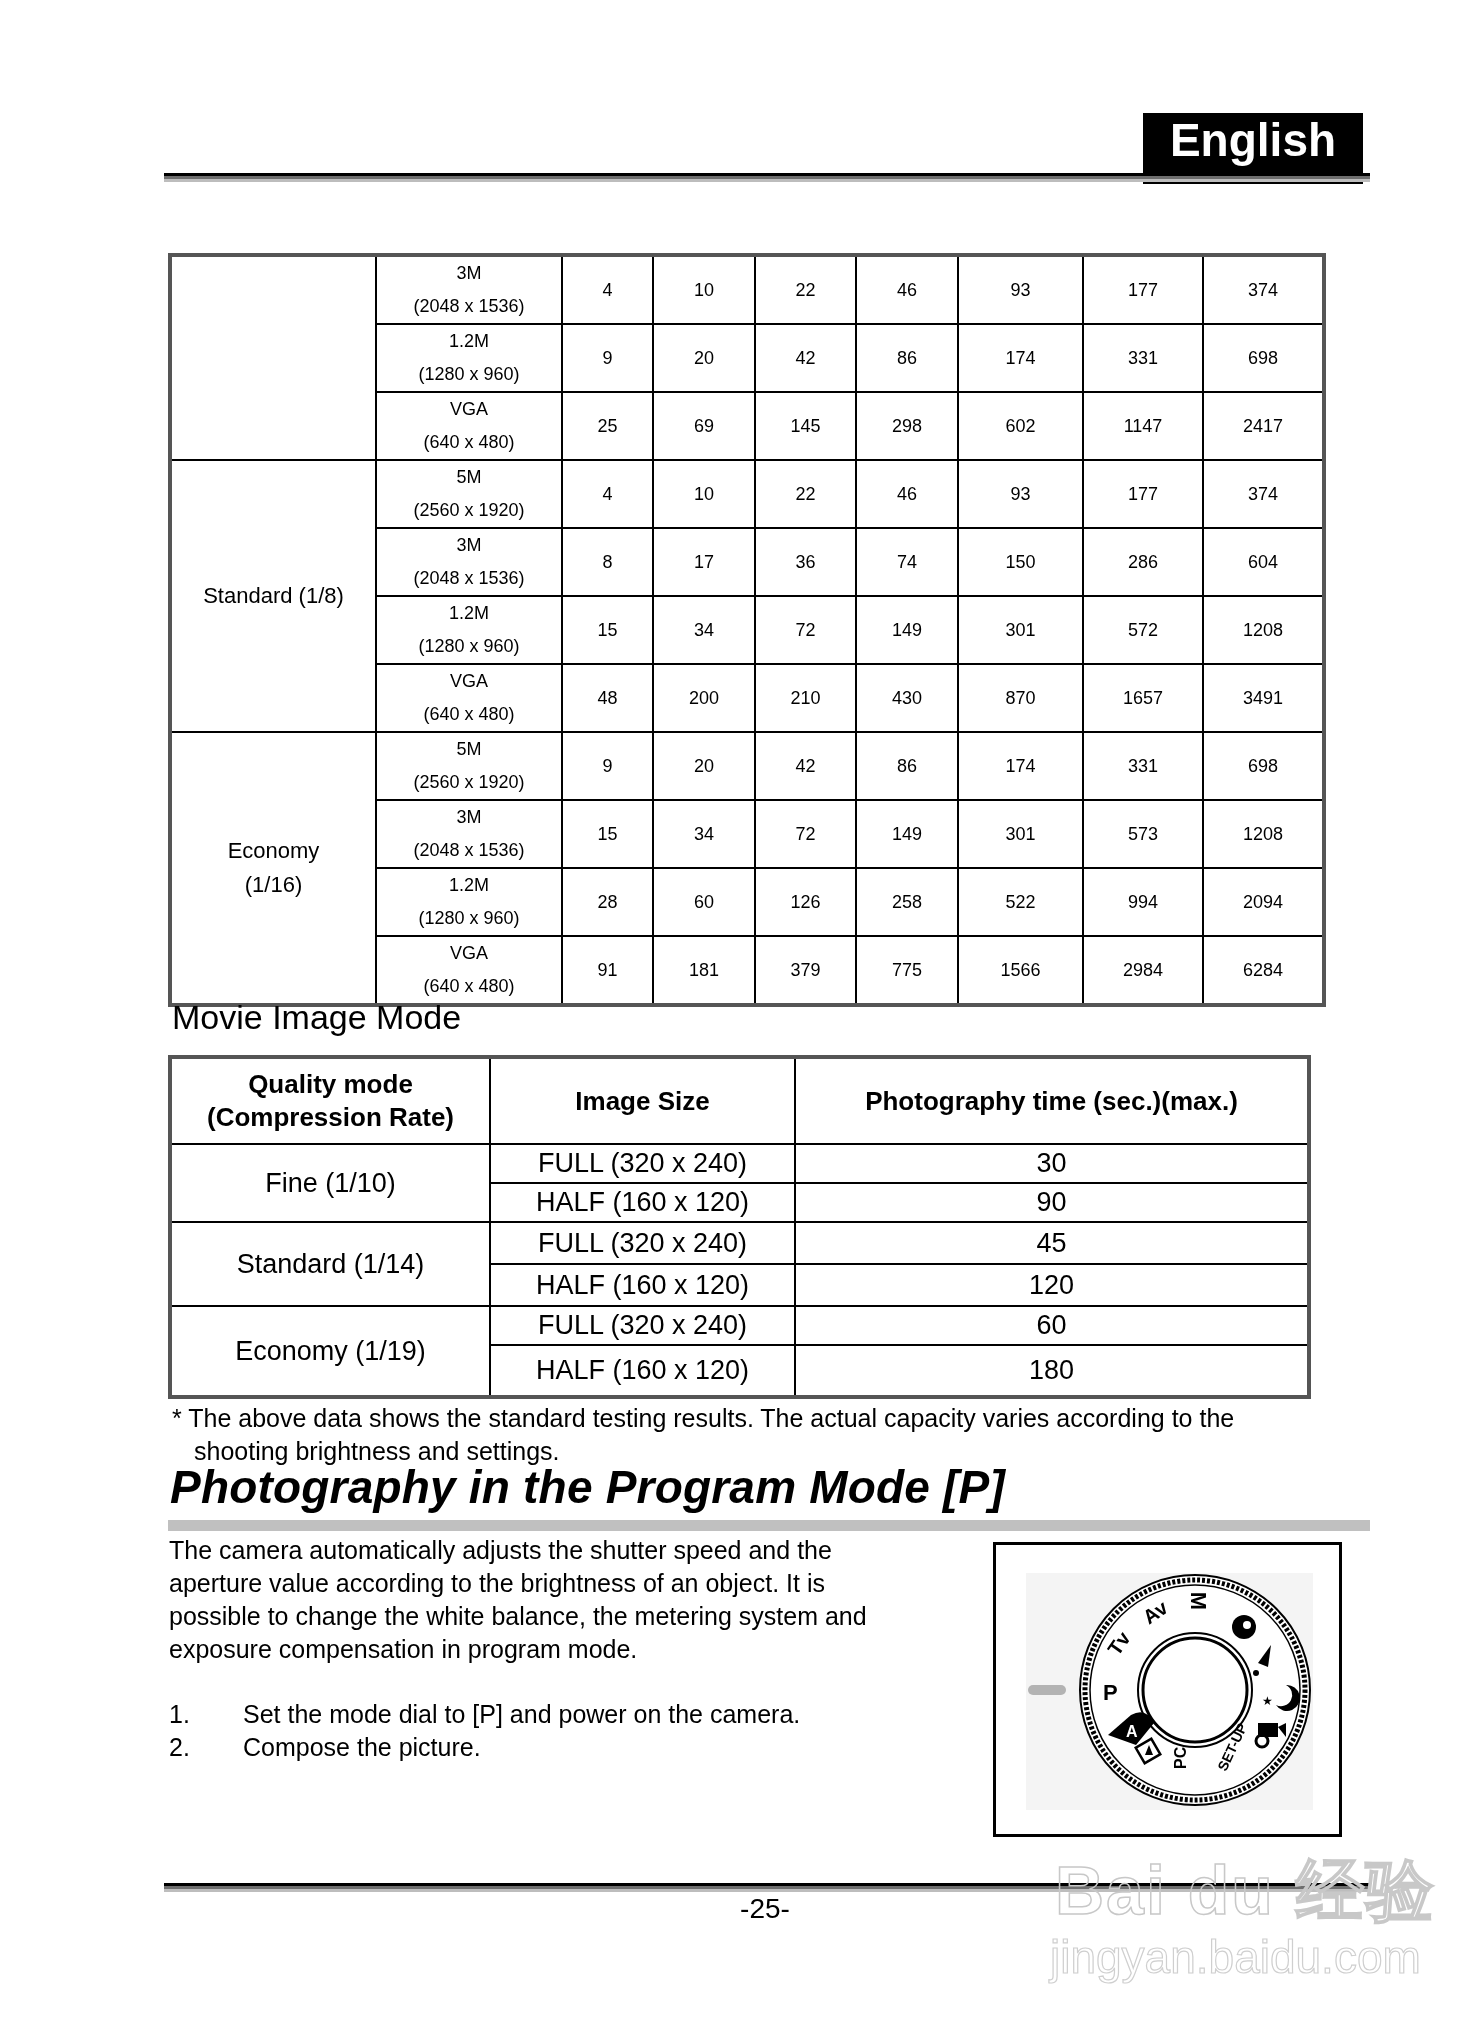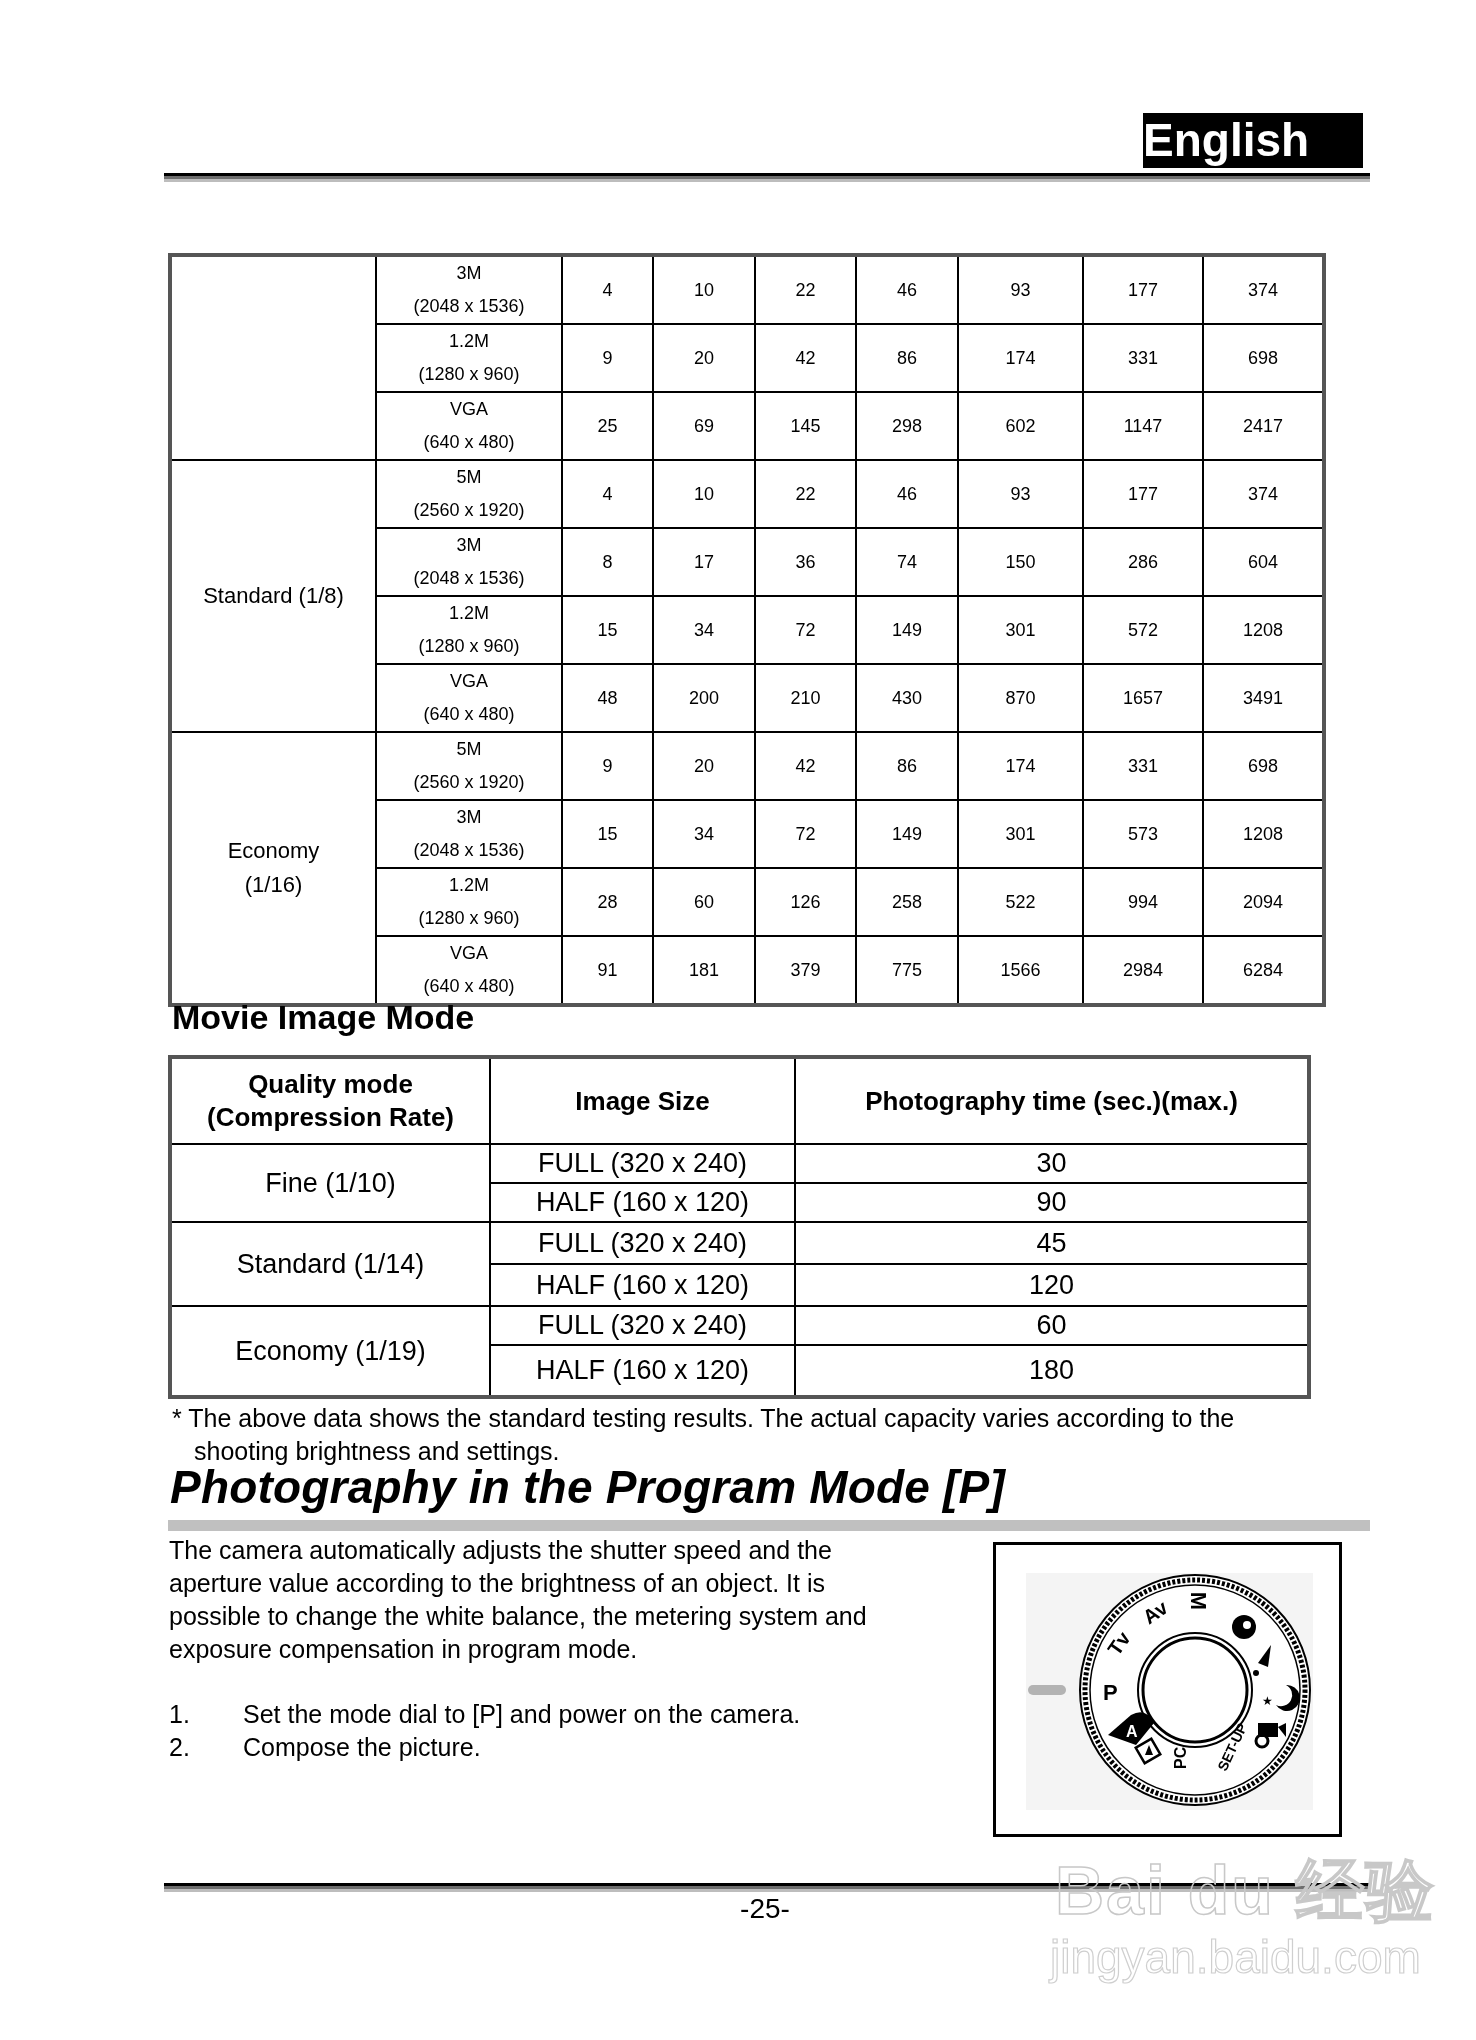--- a/index.html
+++ b/index.html
@@ -1,39 +1,39 @@
 <!DOCTYPE html>
 <html><head>
 <meta charset="utf-8">
 <style>
   html, body { margin:0; padding:0; background:#ffffff; }
   body { width:1476px; height:2040px; position:relative; overflow:hidden;
          font-family:"Liberation Sans", sans-serif; color:#000; }
   .abs { position:absolute; }
 
   
-  .lang-badge { left:1143px; top:113px; width:220px; height:55px; background:#000; color:#fff;
-                font-weight:bold; font-size:46px; line-height:55px; text-align:left; }
+  .lang-badge { left:1143px; top:113px; width:220px; height:71px; background:#000; color:#fff;
+                font-weight:bold; font-size:46px; line-height:55px; text-align:center; }
   .rule { left:164px; width:1206px; height:9px; }
   .rule .k { height:3px; background:#000; }
   .rule .d { height:3px; background:#6e6e6e; }
   .rule .l { height:3px; background:#bdbdbd; }
 
   
   table { border-collapse:collapse; table-layout:fixed; }
   .cap { left:168px; top:253px; width:1154px; border:4px solid #555; }
   .cap td { border:2px solid #000; text-align:center; vertical-align:middle; padding:0;
             font-size:18px; }
   .cap td.g { border-top-color:#555; }
   .cap .size { font-size:18px; line-height:33px; }
   .cap .qual { font-size:22px; line-height:34px;text-align:center; }
   .cap tr { height:66px; }
 
   
-  .movie-h { left:172px; top:998px; font-size:34px; font-weight:bold; }
+  .movie-h { left:172px; top:998px; font-size:34px; font-weight:normal; }
   .mov { left:168px; top:1055px; width:1139px; border:4px solid #555; }
   .mov td, .mov th { border:2px solid #000; text-align:center; vertical-align:middle; padding:0;
                      font-size:27px; }
   .mov th { font-weight:bold; font-size:26px; line-height:33px; height:84px; }
   .mov tr.r { height:39px; }
   .mov tr.r2 { height:42px; }
 
   .note { left:172px; top:1402px; font-size:25px; line-height:33px; width:1200px; }
   .note .l2 { padding-left:22px; }
 

